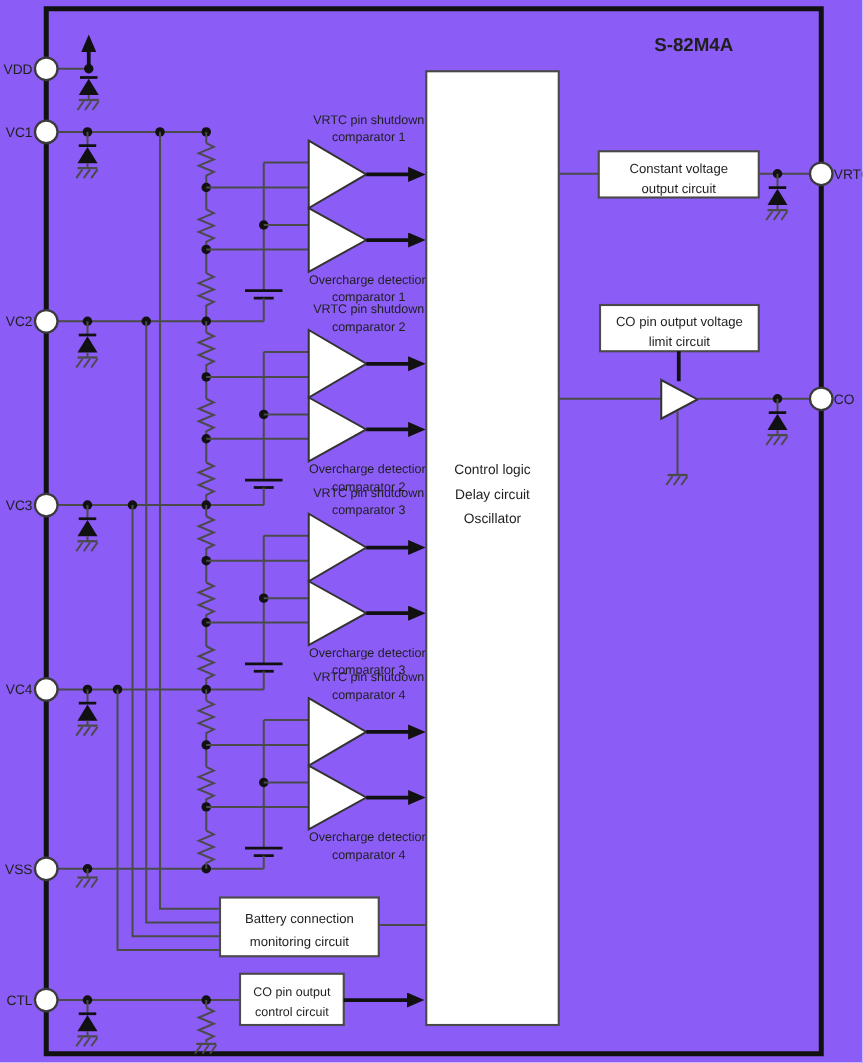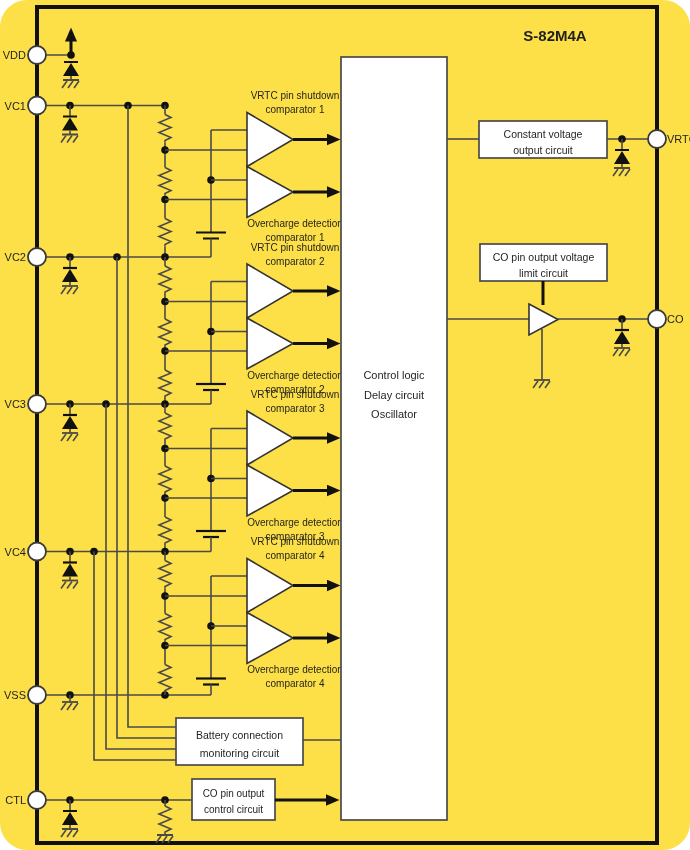--- a/index.html
+++ b/index.html
@@ -1,17 +1,17 @@
 <!DOCTYPE html>
 <html><head>
 <meta charset="utf-8">
 <style>
   html,body{margin:0;padding:0;background:#ffffff;}
-  .stage{position:relative;width:690px;height:850px;background:#fde047;overflow:hidden;
-         font-family:"Liberation Sans",sans-serif;border-radius:27px;}
+  .stage{position:relative;width:690px;height:850px;background:#8b5cf6;overflow:hidden;
+         font-family:"Liberation Sans",sans-serif;}
   svg{position:absolute;left:0;top:0;}
   .wire{stroke:#4a4a4a;stroke-width:1.6;fill:none;}
   .wire2{stroke:#4a4a4a;stroke-width:1.8;fill:none;}
   .thick{stroke:#111;stroke-width:3;fill:none;}
   .blockr{fill:#fff;stroke:#4a4a4a;stroke-width:1.7;}
   .tri{fill:#fff;stroke:#333;stroke-width:1.6;}
   .dot{fill:#111;stroke:none;}
   .solid{fill:#111;stroke:none;}
   .border{fill:none;stroke:#111;stroke-width:4;}
   text{fill:#1f1f1f;}

